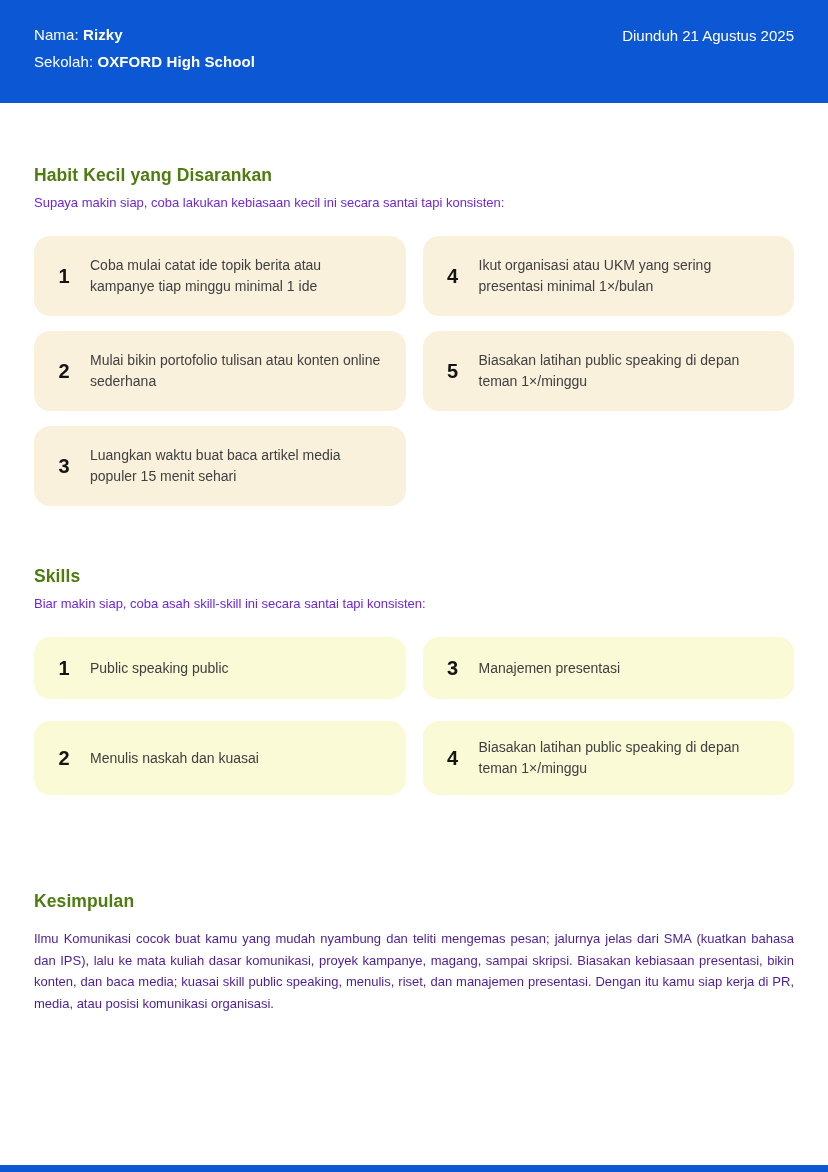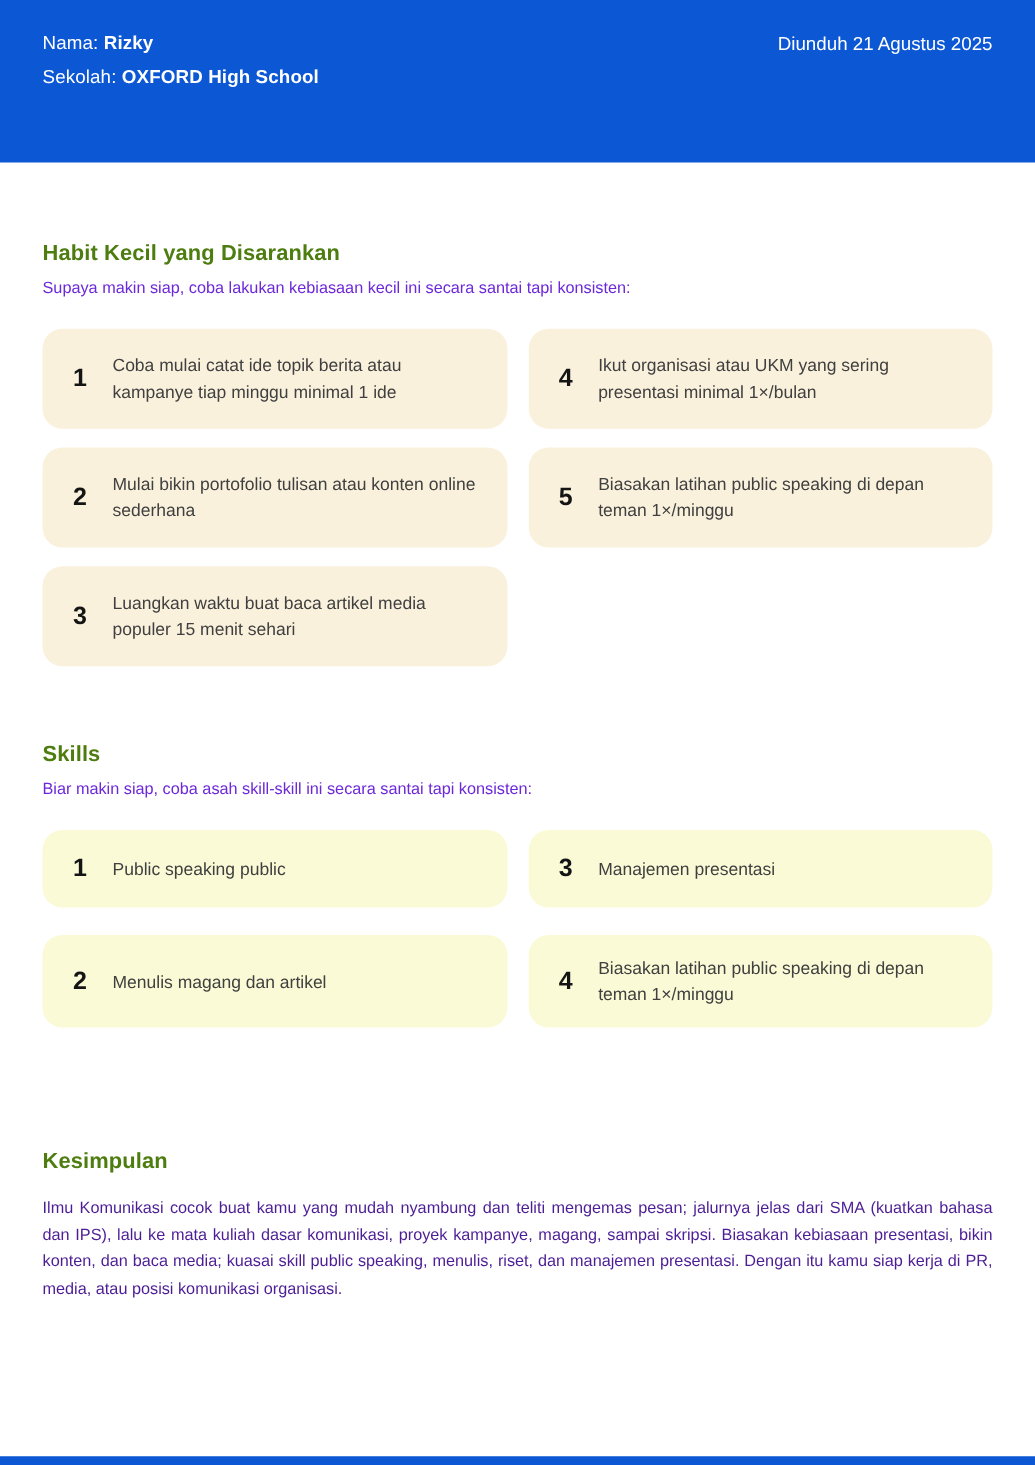--- a/index.html
+++ b/index.html
@@ -9,21 +9,21 @@
     height: 1172px;
     position: relative;
     overflow: hidden;
     font-family: "Liberation Sans", "DejaVu Sans", sans-serif;
     color: #1a1a1a;
   }
 
   
   .header {
     width: 828px;
-    height: 130px;
+    height: 103px;
     background: var(--header-bg, #0b57d4);
     color: #ffffff;
     padding: 26px 34px 0 34px;
     display: flex;
     justify-content: space-between;
     align-items: flex-start;
   }
   .header-left { display: flex; flex-direction: column; gap: 10px; }
   .header-line { font-size: 15px; font-weight: 400; letter-spacing: 0.1px; }
   .header-line b { font-weight: 700; }
@@ -153,21 +153,21 @@
     <h2 class="section-title">Skills</h2>
     <p class="section-sub">Biar makin siap, coba asah skill-skill ini secara santai tapi konsisten:</p>
 
     <div class="cards-grid grid-skills">
       <div class="card card-skill">
         <span class="card-num">1</span>
         <span class="card-text">Public speaking public</span>
       </div>
       <div class="card card-skill">
         <span class="card-num">2</span>
-        <span class="card-text">Menulis magang dan artikel</span>
+        <span class="card-text">Menulis naskah dan kuasai</span>
       </div>
       <div class="card card-skill">
         <span class="card-num">3</span>
         <span class="card-text">Manajemen presentasi</span>
       </div>
       <div class="card card-skill">
         <span class="card-num">4</span>
         <span class="card-text">Biasakan latihan public speaking di depan teman 1×/minggu</span>
       </div>
     </div>

